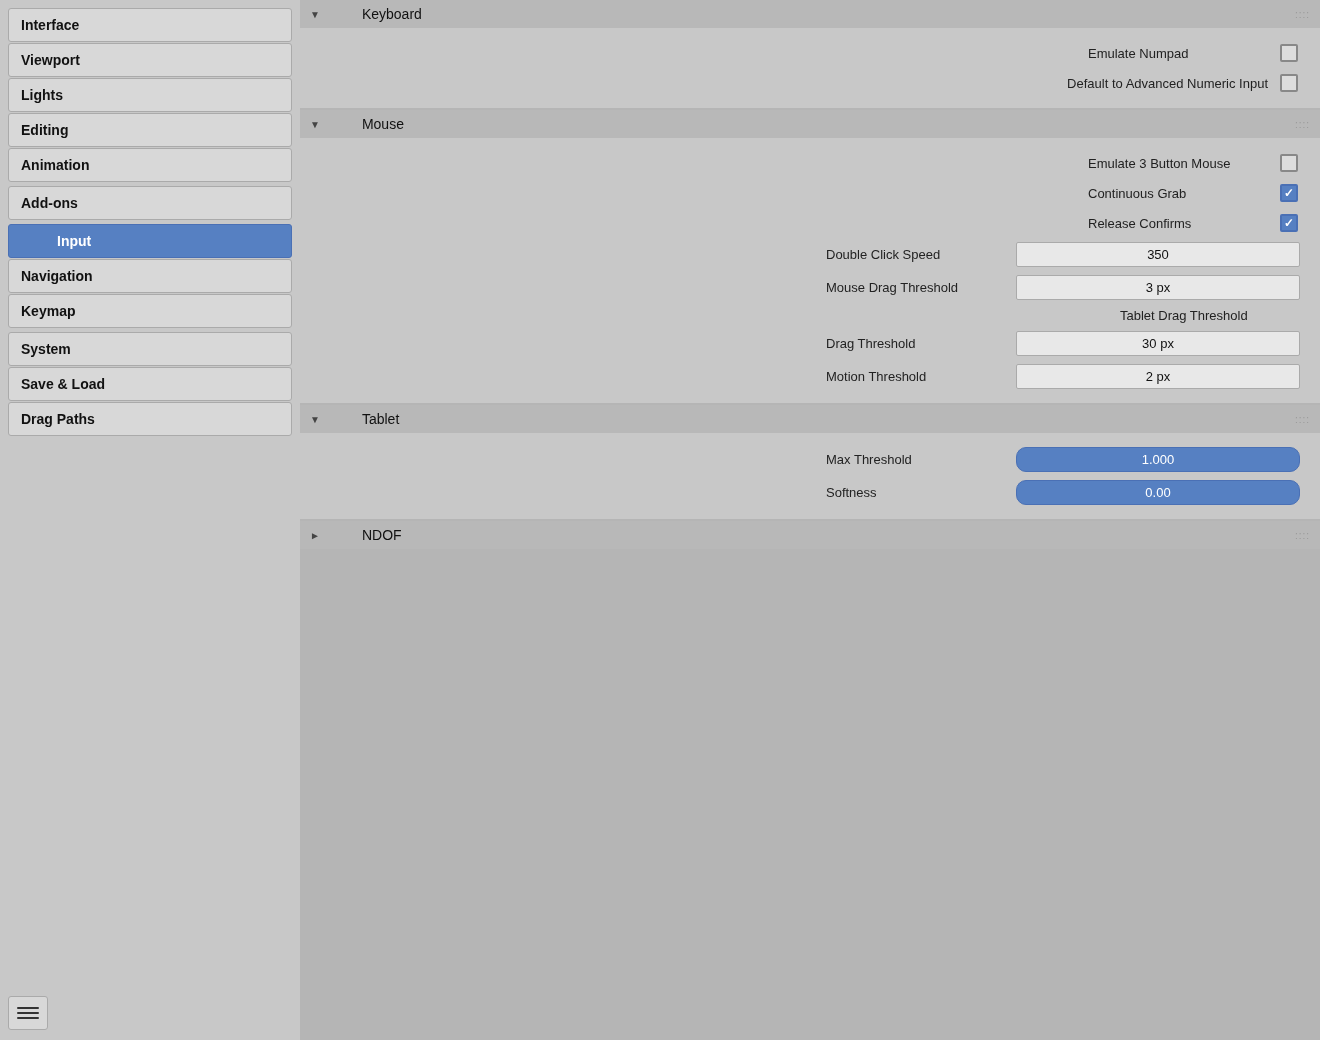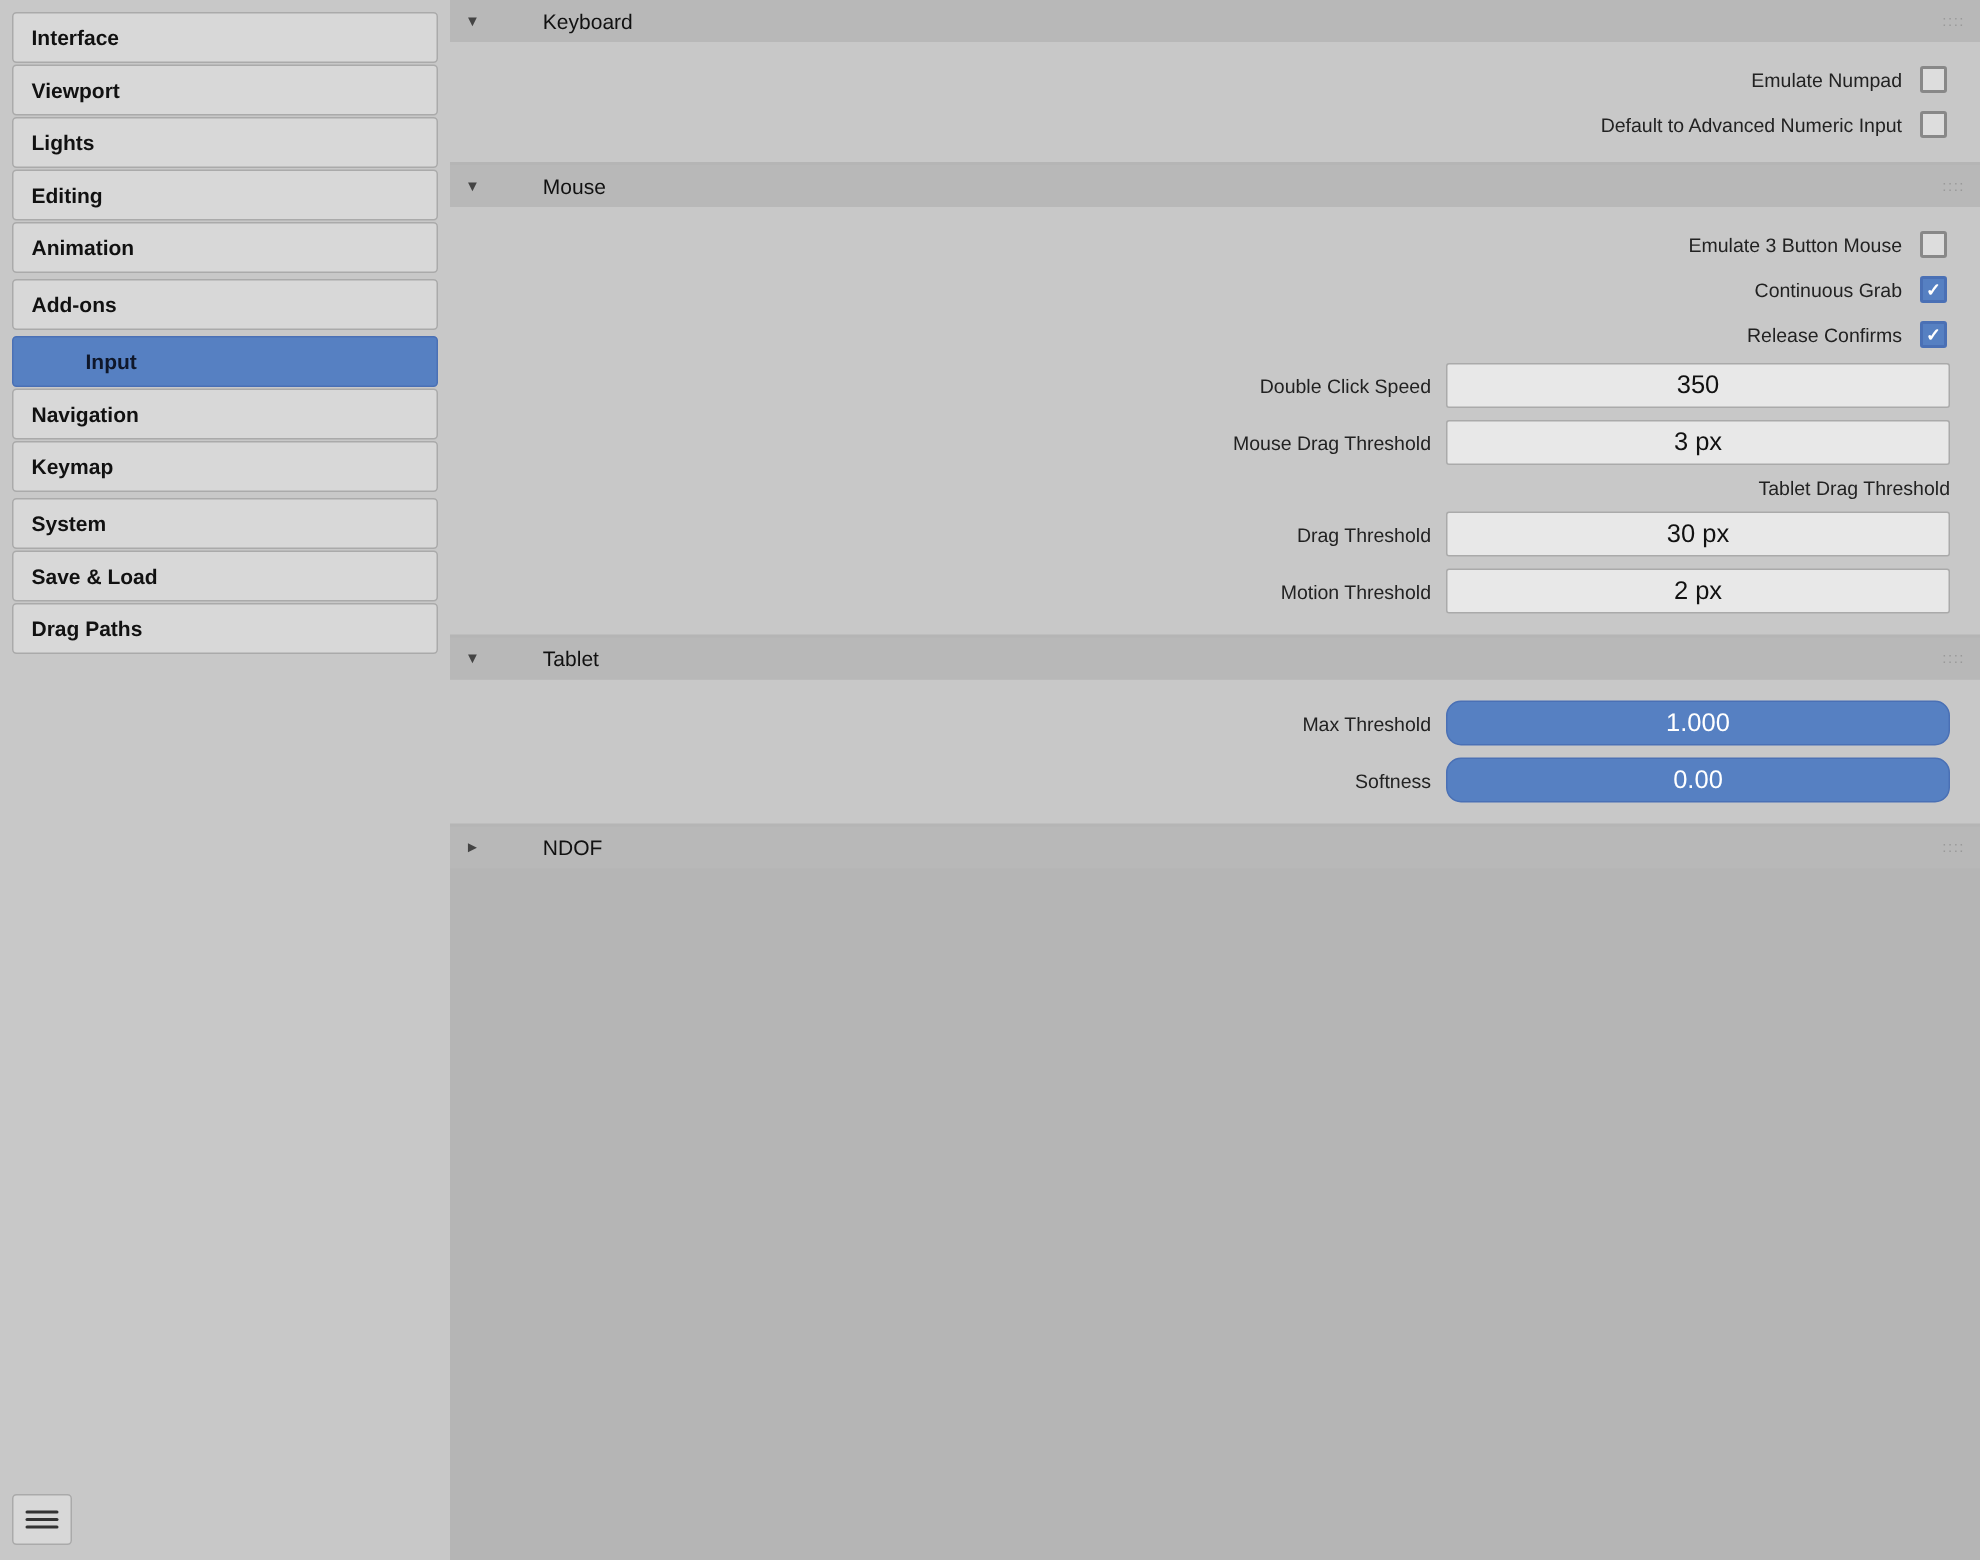--- a/index.html
+++ b/index.html
@@ -40,21 +40,21 @@
       border-radius: 3px;
       padding: 8px 12px;
       cursor: pointer;
       font-size: 14px;
       color: #111;
       user-select: none;
     }
 
     .sidebar-item.active {
       background: #5680c2;
-      color: #0f172a;
+      color: #ffffff;
       border-color: #4a70b5;
       padding-left: 48px;
     }
 
     .sidebar-bottom {
       position: absolute;
       bottom: 10px;
       left: 8px;
       right: 8px;
     }
@@ -134,33 +134,33 @@
     
     .form-row {
       display: flex;
       align-items: center;
       justify-content: flex-end;
       padding: 4px 0;
       gap: 10px;
     }
 
     .form-row label {
-      text-align: right;
+      text-align: left;
       color: #222;
       font-size: 13px;
       min-width: 180px;
     }
 
     .form-row .field-input {
-      width: 336px;
+      width: 284px;
       background: #e8e8e8;
       border: 1px solid #aaa;
       border-radius: 2px;
       padding: 4px 8px;
-      font-size: 17px;
+      font-size: 13px;
       text-align: center;
       color: #111;
     }
 
     .form-row .field-input.blue {
       background: #5680c2;
       color: #fff;
       border-color: #4a70b5;
       border-radius: 10px;
     }

